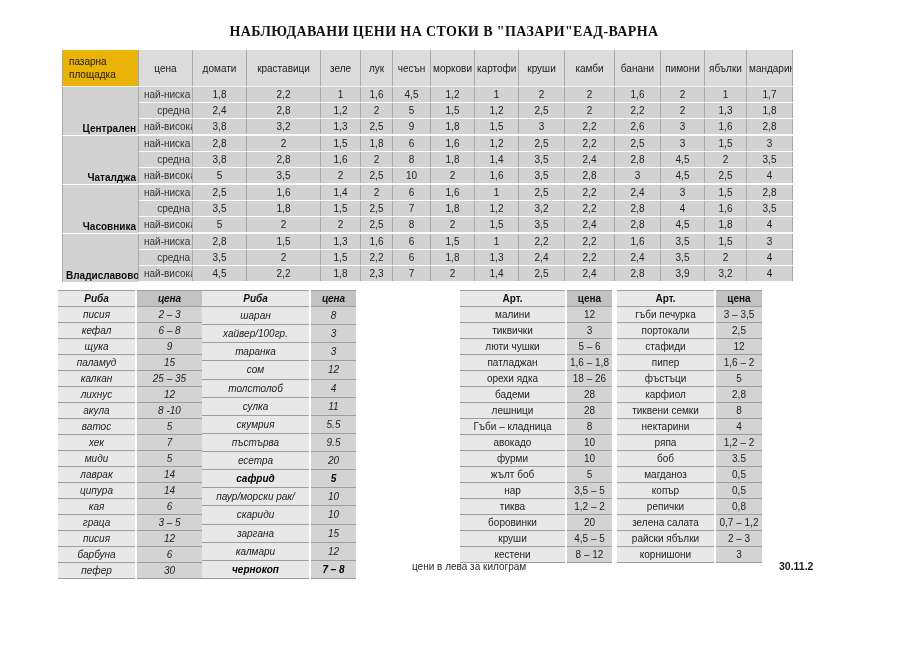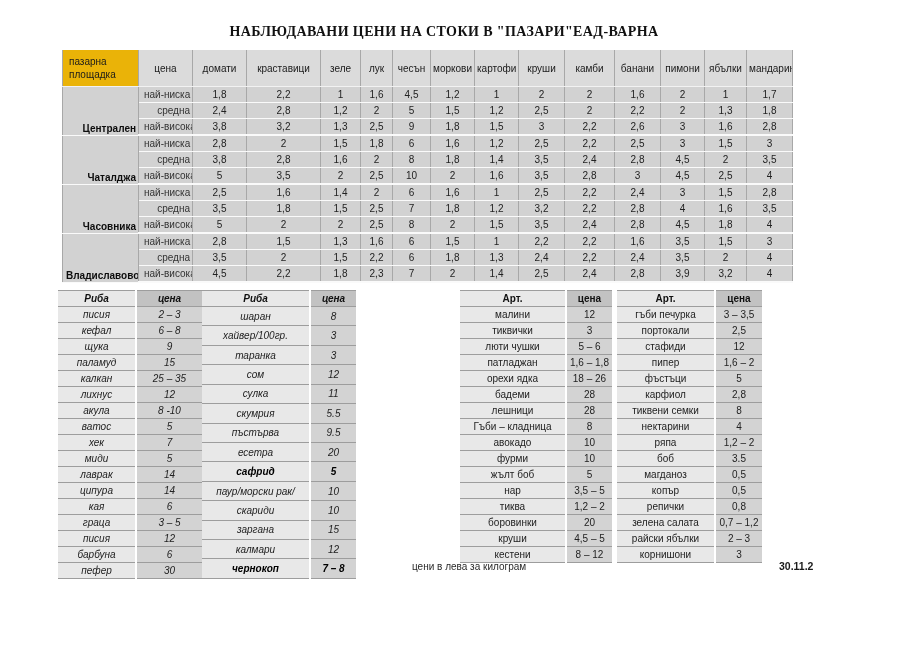--- a/index.html
+++ b/index.html
@@ -404,20 +404,24 @@
         </tr>
         <tr>
           <td class="name">таранка</td>
           <td class="price">3</td>
         </tr>
         <tr>
           <td class="name">сом</td>
           <td class="price">12</td>
         </tr>
         <tr>
+          <td class="name">толстолоб</td>
+          <td class="price">4</td>
+        </tr>
+        <tr>
           <td class="name">сулка</td>
           <td class="price">11</td>
         </tr>
         <tr>
           <td class="name">скумрия</td>
           <td class="price">5.5</td>
         </tr>
         <tr>
           <td class="name">пъстърва</td>
           <td class="price">9.5</td>

